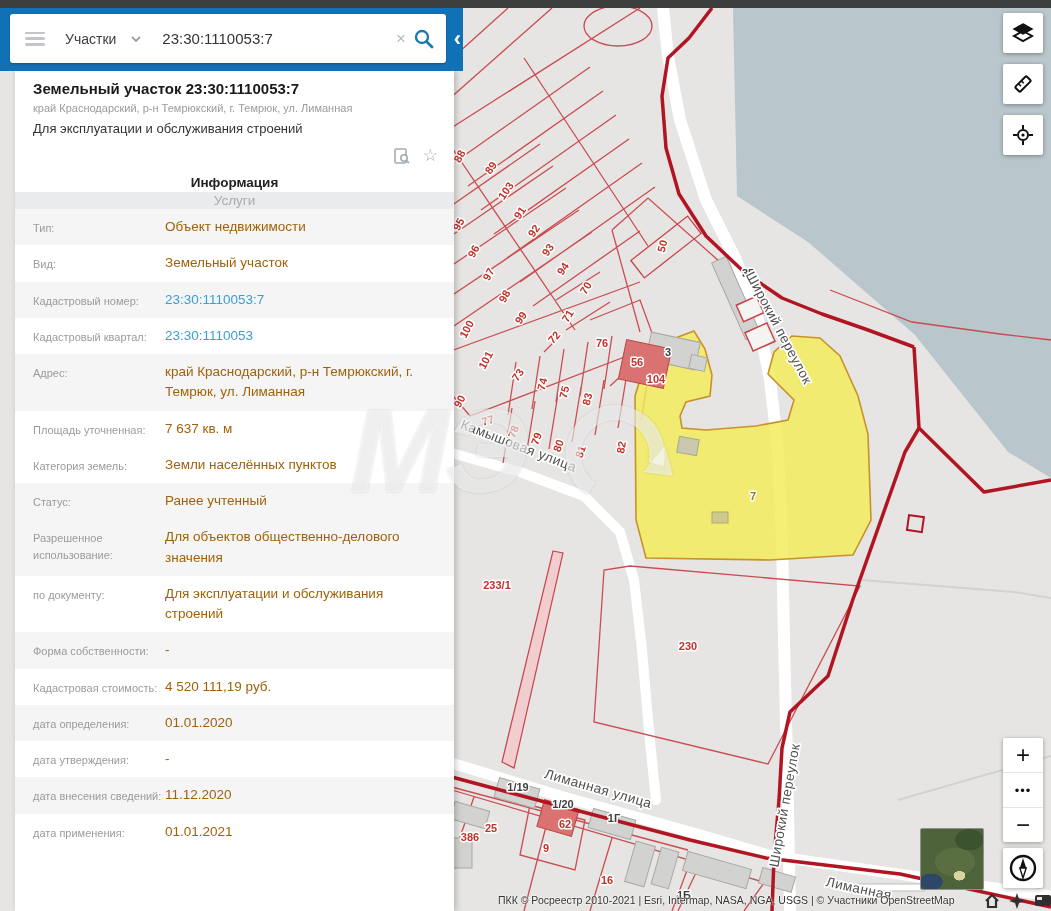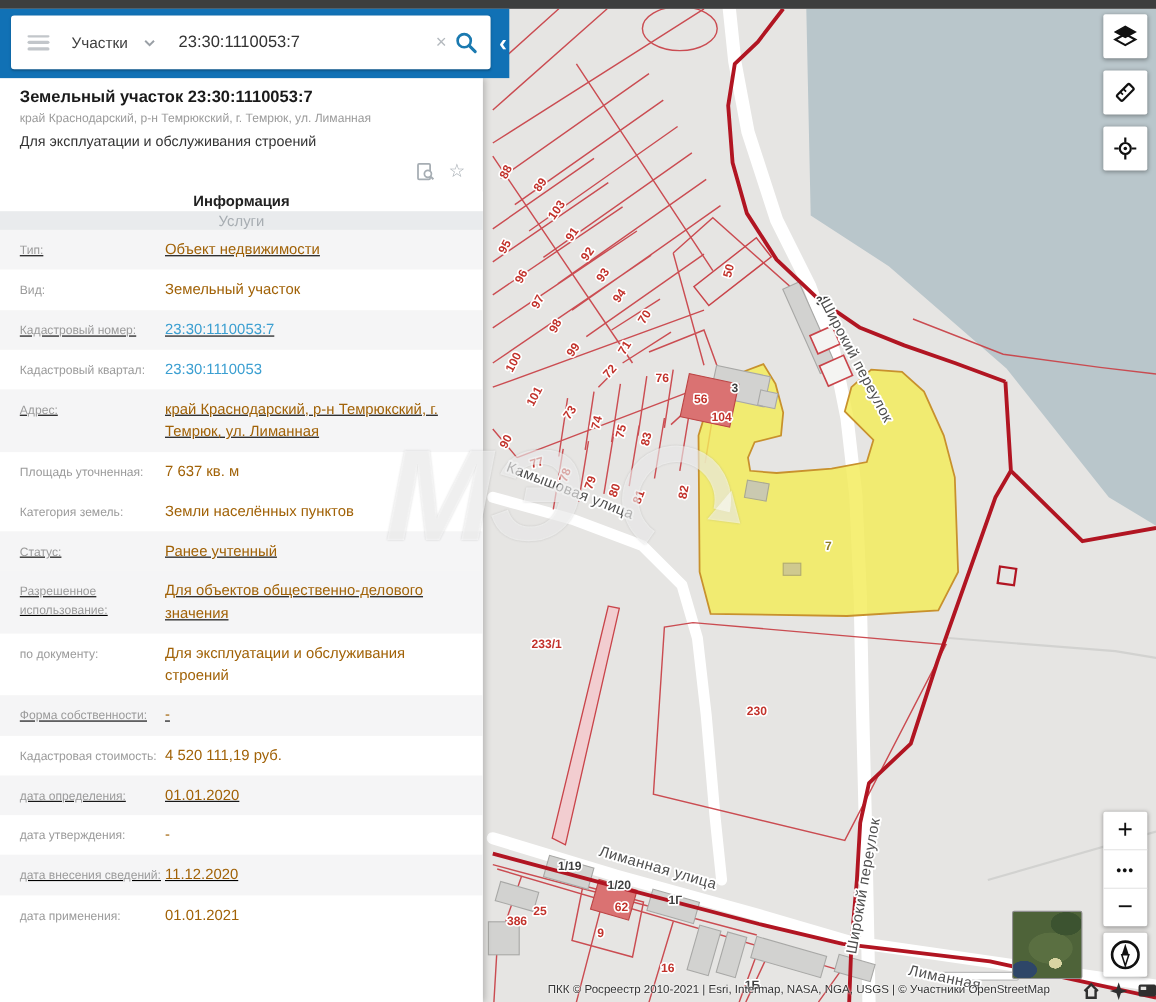--- a/index.html
+++ b/index.html
@@ -22,37 +22,37 @@
   .burger{width:20px;height:14px;margin-left:15px;display:flex;flex-direction:column;justify-content:space-between;cursor:pointer;}
   .burger span{display:block;height:2.5px;background:#c2c6ca;border-radius:2px;}
   .cat{margin-left:20px;font-size:14px;color:#3f3f3f;}
   .chev-down{margin-left:14px;}
   .search-input{border:none;outline:none;margin-left:18px;font-size:15px;color:#333;width:190px;
       font-family:"Liberation Sans",sans-serif;background:transparent;}
   .clear-x{margin-left:auto;color:#b4b9be;font-size:17px;cursor:pointer;padding:0 4px;}
   .mag{margin:0 10px 0 2px;cursor:pointer;}
   .collapse{position:absolute;right:2px;top:20px;color:#fff;font-size:22px;font-weight:bold;cursor:pointer;line-height:22px;}
   
-  .sidebar{position:absolute;left:0;top:71px;width:439px;height:840px;background:#fff;z-index:7;
+  .sidebar{position:absolute;left:15px;top:71px;width:439px;height:840px;background:#fff;z-index:7;
       box-shadow:2px 0 6px rgba(0,0,0,.22);}
   .panel-head{padding:9px 16px 4px 18px;}
   .p-title{font-size:15px;font-weight:bold;color:#1a1a1a;margin-bottom:5px;}
   .p-sub{font-size:11px;color:#9b9b9b;margin-bottom:7px;}
   .p-usage{font-size:13px;color:#333;margin-bottom:9px;}
   .p-links{display:flex;align-items:center;font-size:13px;}
   .plan-link{color:#2e8dc0;margin-right:24px;cursor:pointer;}
   .p-links .spacer{flex:1;}
   .doc-ico{margin-right:12px;cursor:pointer;}
   .star-ico{color:#a6adb3;font-size:17px;cursor:pointer;}
   .tabs{display:flex;height:35px;margin-top:4px;flex-direction:column;}
   .tab{flex:1;display:flex;align-items:center;justify-content:center;font-size:13.5px;cursor:pointer;}
   .tab.active{background:#fff;font-weight:bold;color:#222;}
   .tab.inactive{background:#e9ebed;color:#a7adb2;}
   .info-row{display:flex;padding:8px 14px 8px 18px;}
-  .info-row.alt{background:#f5f5f6;text-decoration:underline;}
+  .info-row.alt{background:#f5f5f6;}
   .info-label{width:132px;flex:none;font-size:11px;color:#9b9b9b;line-height:1.5;padding-top:3px;}
   .info-value{font-size:13.5px;color:#a16207;line-height:1.5;}
   .info-value.link{color:#3b9fd1;cursor:pointer;}
   
   .watermark{position:absolute;left:350px;top:392px;z-index:9;display:flex;align-items:center;
       pointer-events:none;color:rgba(255,255,255,.55);
       filter:drop-shadow(0 0 1px rgba(110,110,110,.45));gap:36px;}
   .watermark .wm-txt{font-size:118px;font-weight:bold;font-style:italic;letter-spacing:-4px;line-height:1;}
   
   .mapbtn{position:absolute;width:40px;height:40px;background:#fff;border-radius:2px;z-index:5;

